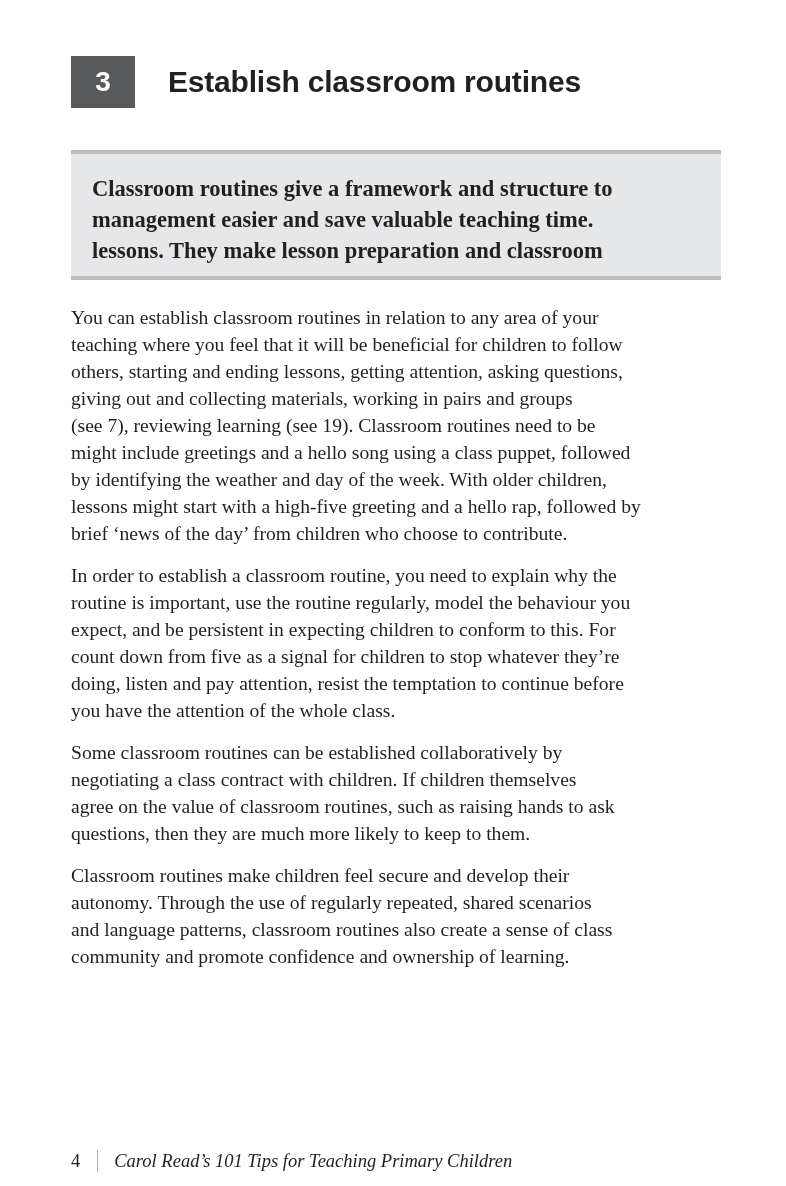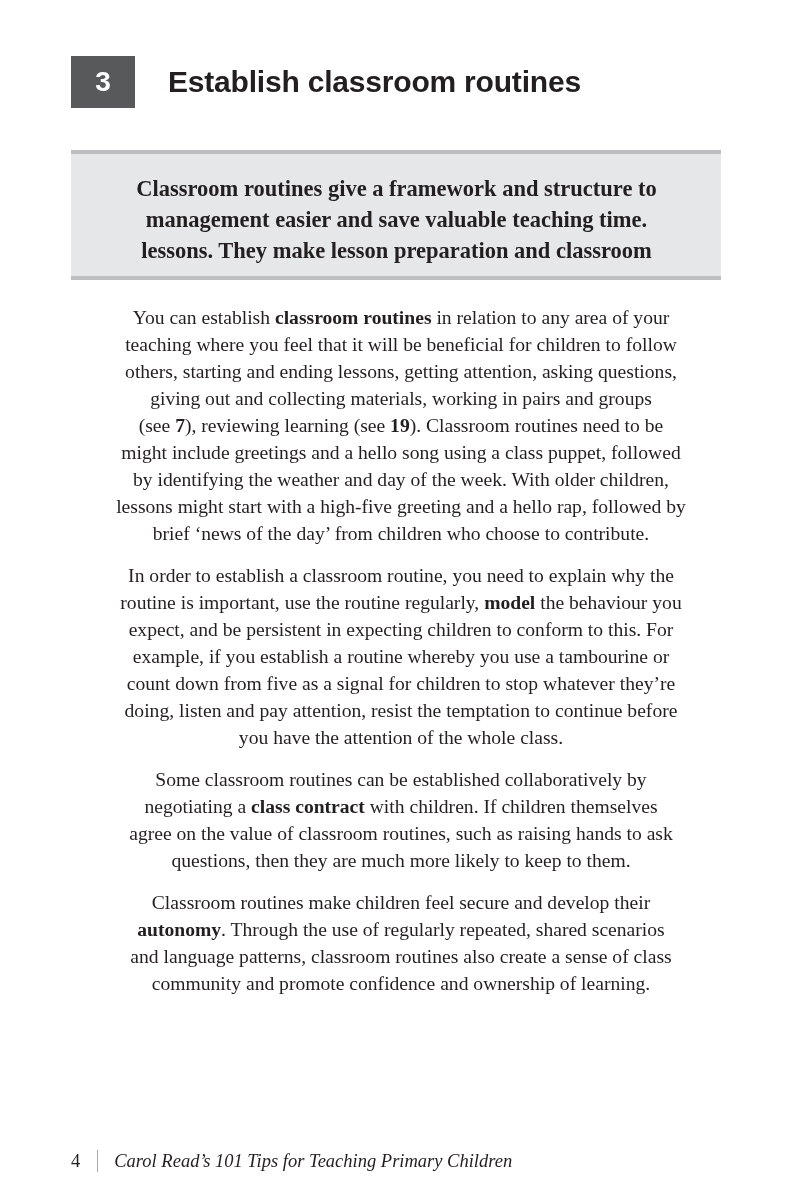--- a/index.html
+++ b/index.html
@@ -24,22 +24,22 @@
   }
   .callout-text {
     font-family: "Liberation Serif", serif; font-weight: bold; font-size: 22.5px;
     line-height: 31px; color: #231f20; margin: 0;
   }
   .body-text {
     position: absolute; left: 71px; top: 304px; width: 660px;
     font-family: "Liberation Serif", serif; font-size: 19.6px; line-height: 27px; color: #231f20;
   }
   .body-text p { margin: 0 0 15px 0; }
-  .body-text b { font-weight: bold; }
-  .line { display: block; white-space: nowrap; text-align: center; }
+  .body-text b { font-weight: normal; }
+  .line { display: block; white-space: nowrap; }
   .footer {
     position: absolute; left: 71px; top: 1148px; height: 26px; display: flex; align-items: center;
     font-family: "Liberation Serif", serif; font-size: 18.5px; color: #231f20;
   }
   .footer-divider { width: 1px; height: 22px; background: #a7a9ac; margin: 0 16px 0 17px; }
   .footer-title { font-style: italic; }
 </style>
 </head>
 <body>
 
@@ -65,21 +65,20 @@
       <span class="line"><span>(see </span><b>7</b><span>), reviewing learning (see </span><b>19</b><span>). Classroom routines need to be</span></span>
       <span class="line"><span>might include greetings and a hello song using a class puppet, followed</span></span>
       <span class="line"><span>by identifying the weather and day of the week. With older children,</span></span>
       <span class="line"><span>lessons might start with a high-five greeting and a hello rap, followed by</span></span>
       <span class="line"><span>brief ‘news of the day’ from children who choose to contribute.</span></span>
     </p>
     <p>
       <span class="line"><span>In order to establish a classroom routine, you need to explain why the</span></span>
       <span class="line"><span>routine is important, use the routine regularly, </span><b>model</b><span> the behaviour you</span></span>
       <span class="line"><span>expect, and be persistent in expecting children to conform to this. For</span></span>
-      <span class="line"><span>example, if you establish a routine whereby you use a tambourine or</span></span>
       <span class="line"><span>count down from five as a signal for children to stop whatever they’re</span></span>
       <span class="line"><span>doing, listen and pay attention, resist the temptation to continue before</span></span>
       <span class="line"><span>you have the attention of the whole class.</span></span>
     </p>
     <p>
       <span class="line"><span>Some classroom routines can be established collaboratively by</span></span>
       <span class="line"><span>negotiating a </span><b>class contract</b><span> with children. If children themselves</span></span>
       <span class="line"><span>agree on the value of classroom routines, such as raising hands to ask</span></span>
       <span class="line"><span>questions, then they are much more likely to keep to them.</span></span>
     </p>

